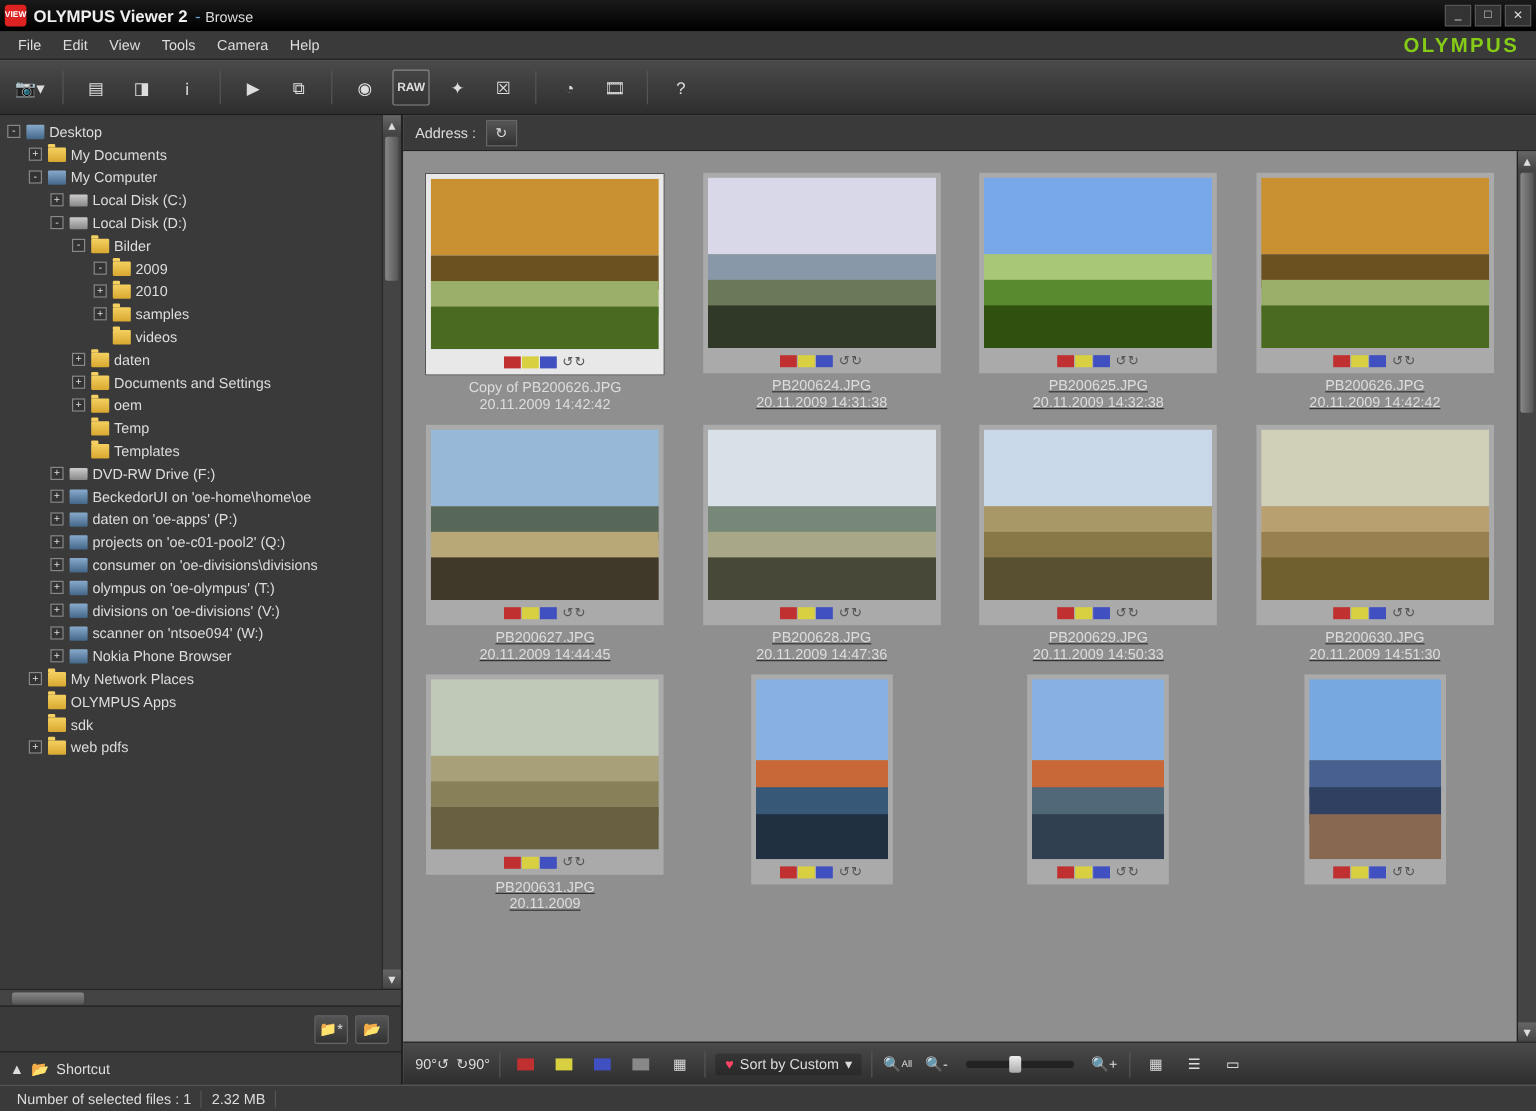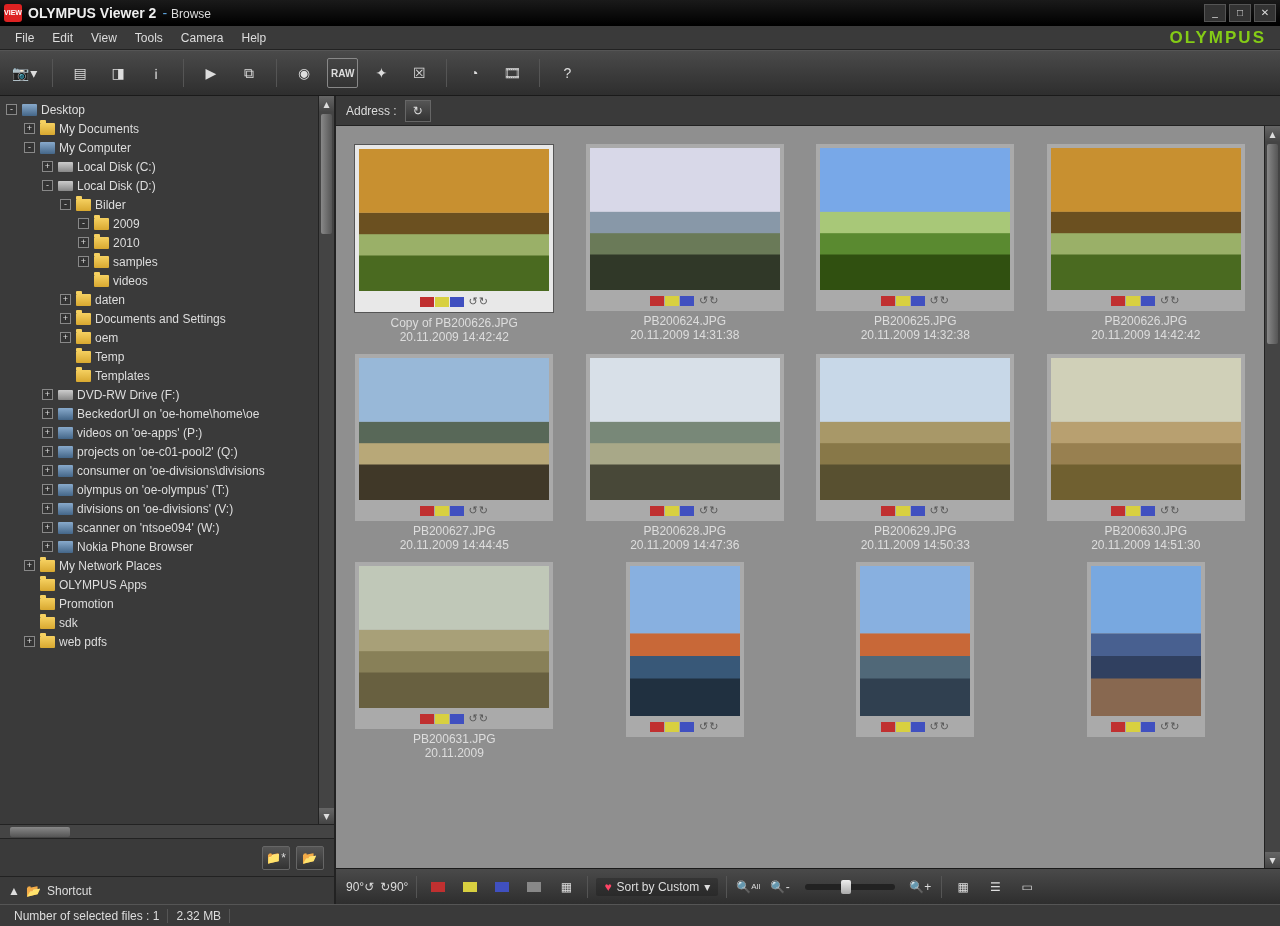--- a/index.html
+++ b/index.html
@@ -60,21 +60,21 @@
   .thumb-img.portrait { width:110px; height:150px; }
   .chips { display:flex; gap:1px; margin-top:4px; align-items:center; justify-content:center; }
   .chip { width:14px; height:10px; }
   .chip.r { background:#c03030; }
   .chip.y { background:#d8d040; }
   .chip.b { background:#4050c0; }
   .chip.g { background:#888; }
   .chip-icons { margin-left:4px; color:#555; font-size:11px; letter-spacing:1px; }
   .thumb-label { text-align:center; margin-top:3px; font-size:11px; line-height:14px; }
   .thumb-cell.selected .thumb-label { color:#222; }
-  .thumb-cell:not(.selected) .thumb-label { color:#333; }
+  .thumb-cell:not(.selected) .thumb-label { color:#333;text-decoration:underline; }
 
   
   .btm-toolbar { height:36px; background:linear-gradient(#4a4a4a,#2e2e2e); display:flex; align-items:center; padding:0 10px; gap:6px; border-top:1px solid #1a1a1a; }
   .btm-btn { min-width:26px; height:24px; display:flex; align-items:center; justify-content:center; cursor:pointer; }
   .btm-sep { width:1px; height:22px; background:#555; margin:0 2px; }
   .sort-box { display:flex; align-items:center; gap:5px; background:rgba(0,0,0,0.2); padding:2px 8px; border-radius:2px; }
   .heart { color:#ff4466; }
   .slider-track { width:90px; height:6px; background:#222; border-radius:3px; position:relative; margin:0 6px; }
   .slider-thumb { position:absolute; left:40%; top:-4px; width:10px; height:14px; background:linear-gradient(#eee,#aaa); border-radius:2px; }
 
@@ -257,21 +257,21 @@
             <span class="tree-icon">
               <span class="net-icon"></span>
             </span>
             <span>BeckedorUI on 'oe-home\home\oe</span>
           </div>
           <div class="tree-node" style="padding-left: 40px;">
             <span class="tree-toggle">+</span>
             <span class="tree-icon">
               <span class="net-icon"></span>
             </span>
-            <span>videos on 'oe-apps' (P:)</span>
+            <span>daten on 'oe-apps' (P:)</span>
           </div>
           <div class="tree-node" style="padding-left: 40px;">
             <span class="tree-toggle">+</span>
             <span class="tree-icon">
               <span class="net-icon"></span>
             </span>
             <span>projects on 'oe-c01-pool2' (Q:)</span>
           </div>
           <div class="tree-node" style="padding-left: 40px;">
             <span class="tree-toggle">+</span>
@@ -314,27 +314,20 @@
               <span class="folder-icon"></span>
             </span>
             <span>My Network Places</span>
           </div>
           <div class="tree-node" style="padding-left: 22px;">
             <span class="tree-spacer"></span>
             <span class="tree-icon">
               <span class="folder-icon"></span>
             </span>
             <span>OLYMPUS Apps</span>
-          </div>
-          <div class="tree-node" style="padding-left: 22px;">
-            <span class="tree-spacer"></span>
-            <span class="tree-icon">
-              <span class="folder-icon"></span>
-            </span>
-            <span>Promotion</span>
           </div>
           <div class="tree-node" style="padding-left: 22px;">
             <span class="tree-spacer"></span>
             <span class="tree-icon">
               <span class="folder-icon"></span>
             </span>
             <span>sdk</span>
           </div>
           <div class="tree-node" style="padding-left: 22px;">
             <span class="tree-toggle">+</span>

